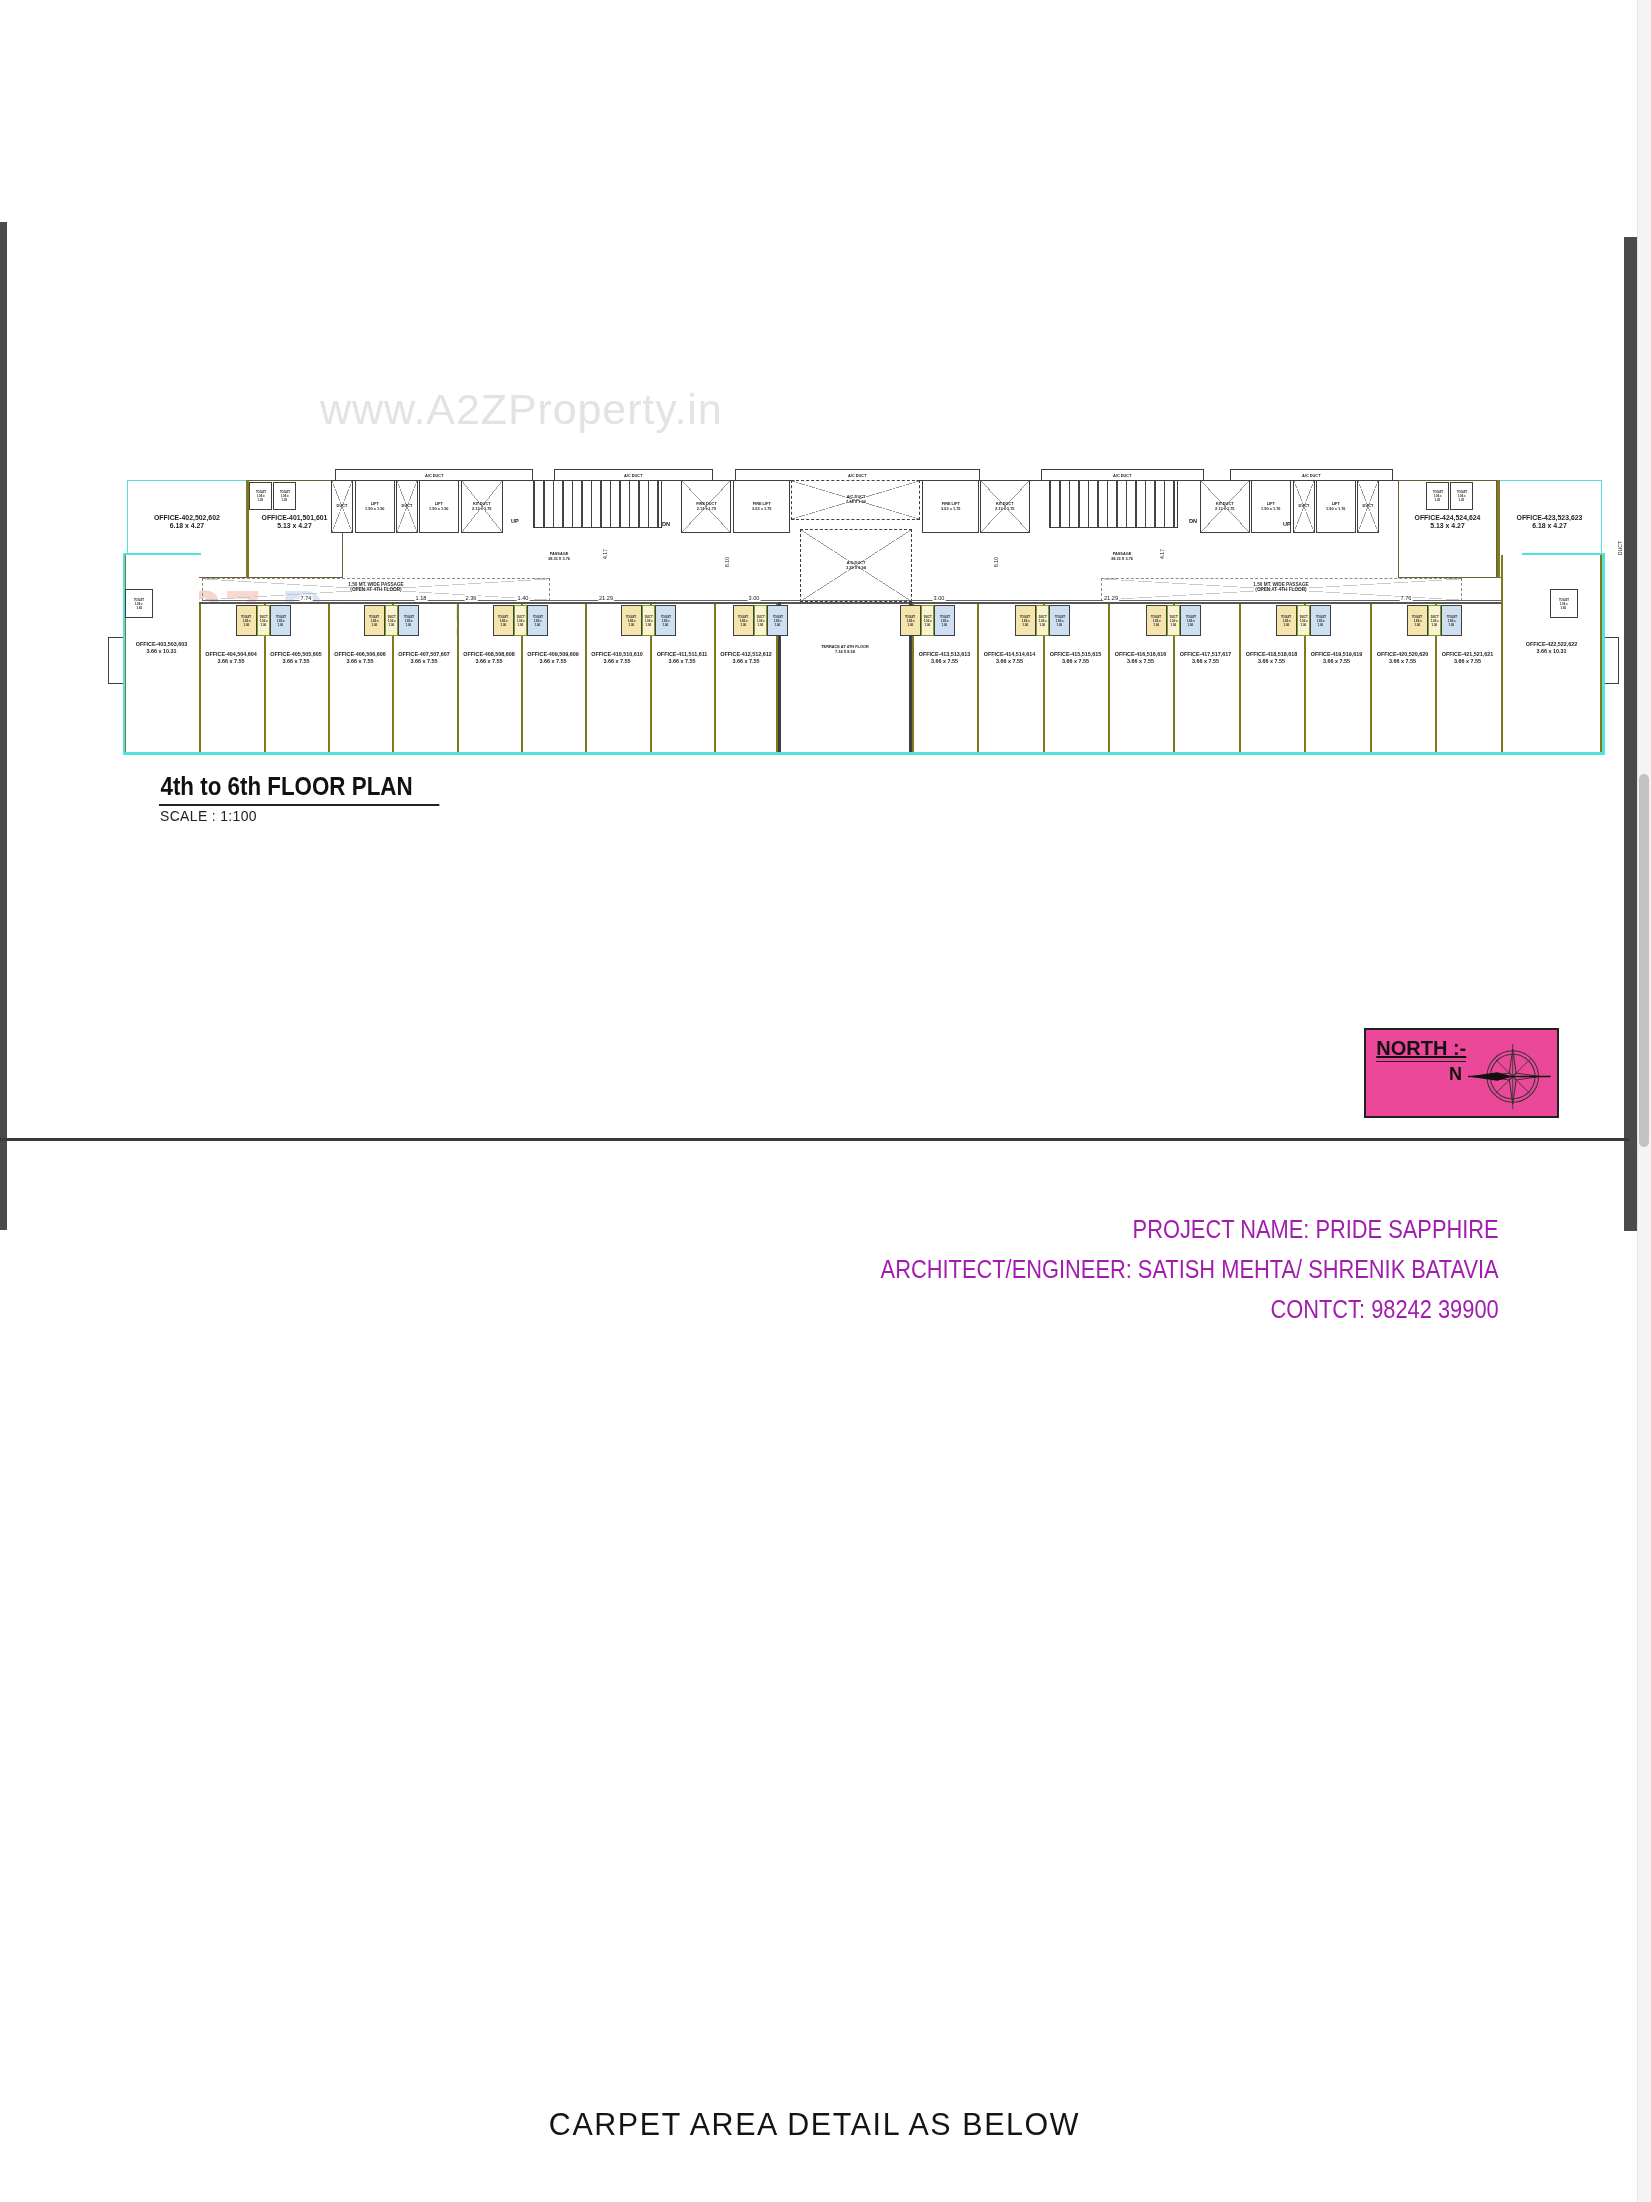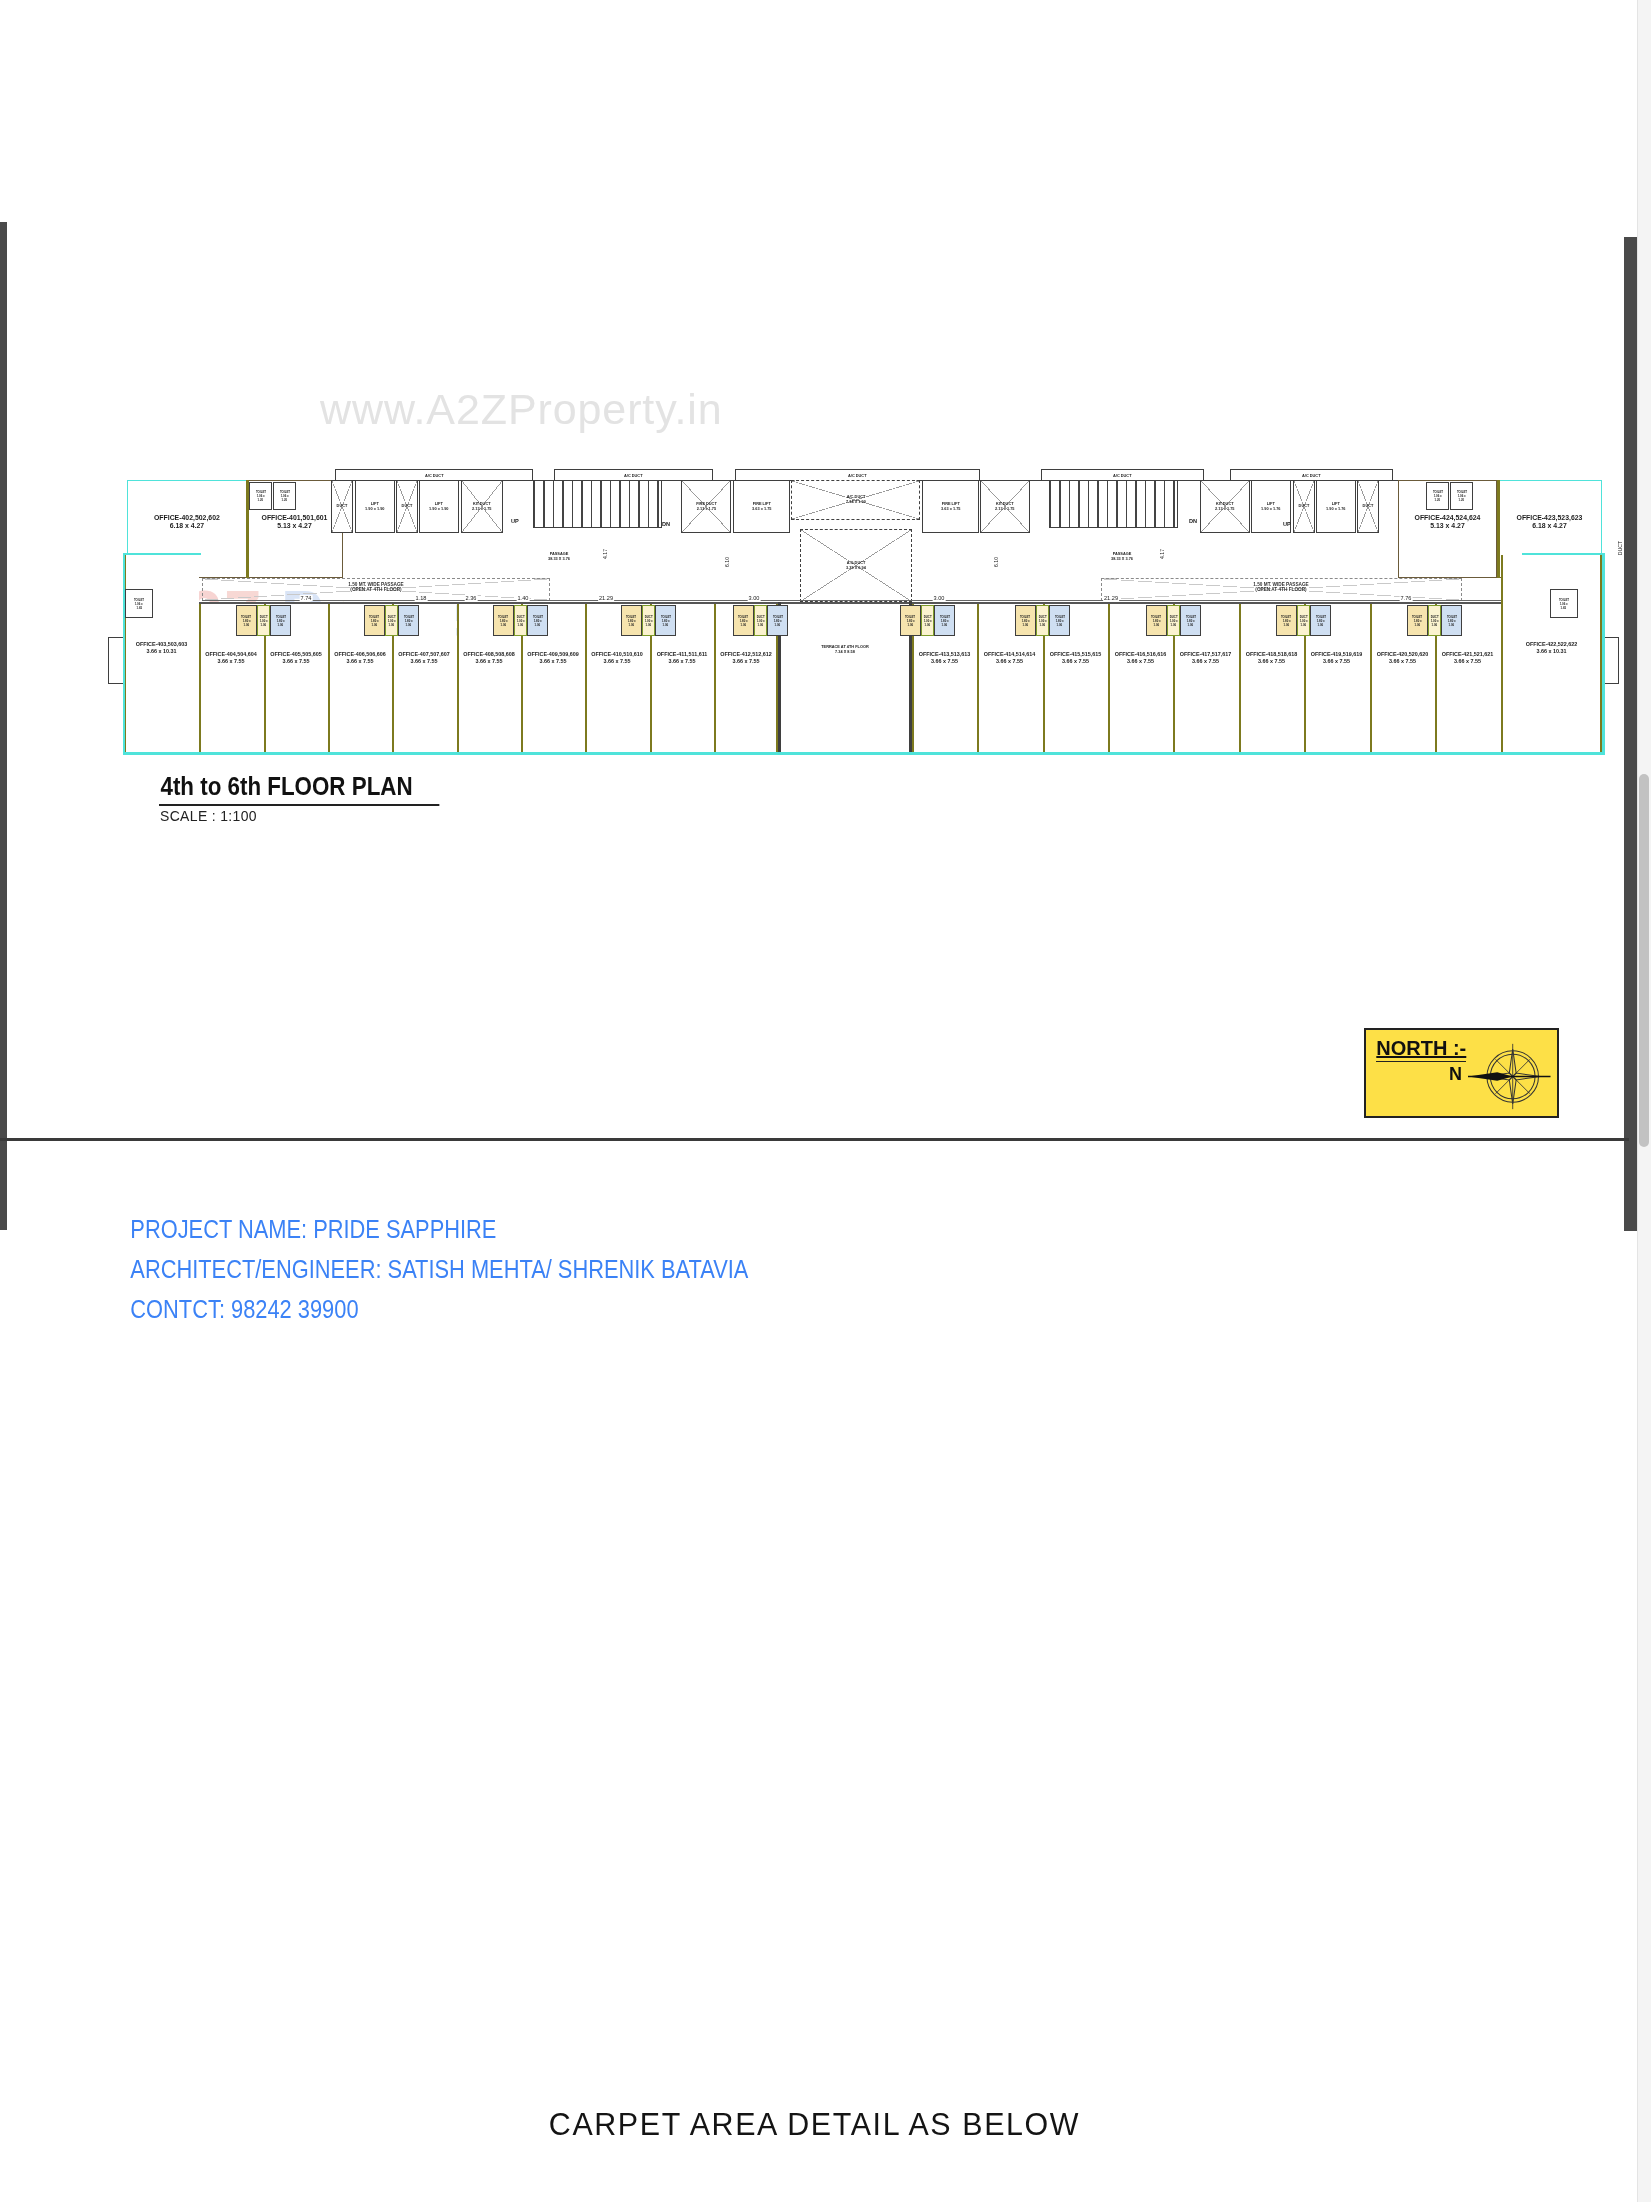--- a/index.html
+++ b/index.html
@@ -39,24 +39,24 @@
   .mini div{font-weight:bold;font-size:3.4px;line-height:4px;color:#222;transform:scaleX(.85);white-space:nowrap}
   .cl-t1{background:#f6e4ae}
   .cl-d{background:#fbf3cf;border-color:#7d9b2a}
   .cl-t2{background:#cfdff2}
   .wall{background:#3f3f3f}
   .oliveline{background:#7d7a1f}
   
   .plan-title{font-weight:bold;font-size:26px;color:#111;border-bottom:2.6px solid #222;padding:0 31px 1.7px 1.7px;
     transform:scaleX(.86);transform-origin:left;white-space:nowrap}
   .plan-scale{font-size:15.5px;color:#222;letter-spacing:0.4px;transform:scaleX(.9);transform-origin:left}
-  .north-box{border:2.6px solid #222;background:#fde047}
+  .north-box{border:2.6px solid #222;background:#ec4899}
   .north-label{font-weight:bold;font-size:20px;color:#111;text-decoration:underline;border-bottom:1.7px solid #222;
     display:inline-block;padding-bottom:0.9px}
-  .proj{width:1629px;text-align:left;color:#3b82f6}
+  .proj{width:1629px;text-align:right;color:#a21caf}
   .proj div{font-size:26px;line-height:40px;transform:scaleX(.84);transform-origin:center;white-space:nowrap}
   .footer-line{width:1629px;text-align:center;font-size:32px;color:#141414;letter-spacing:1.7px;
     transform:scaleX(.95);transform-origin:center}
 </style>
 </head>
 <body>
 
 <div class="abs page-edge" style="left:0;top:222px;width:6.9px;height:1008px"></div>
 <div class="abs page-edge" style="left:1624px;top:237px;width:13px;height:994px"></div>
 <div class="abs page-bottom-rule" style="left:0;top:1138px;width:1629px;height:2.6px"></div>

